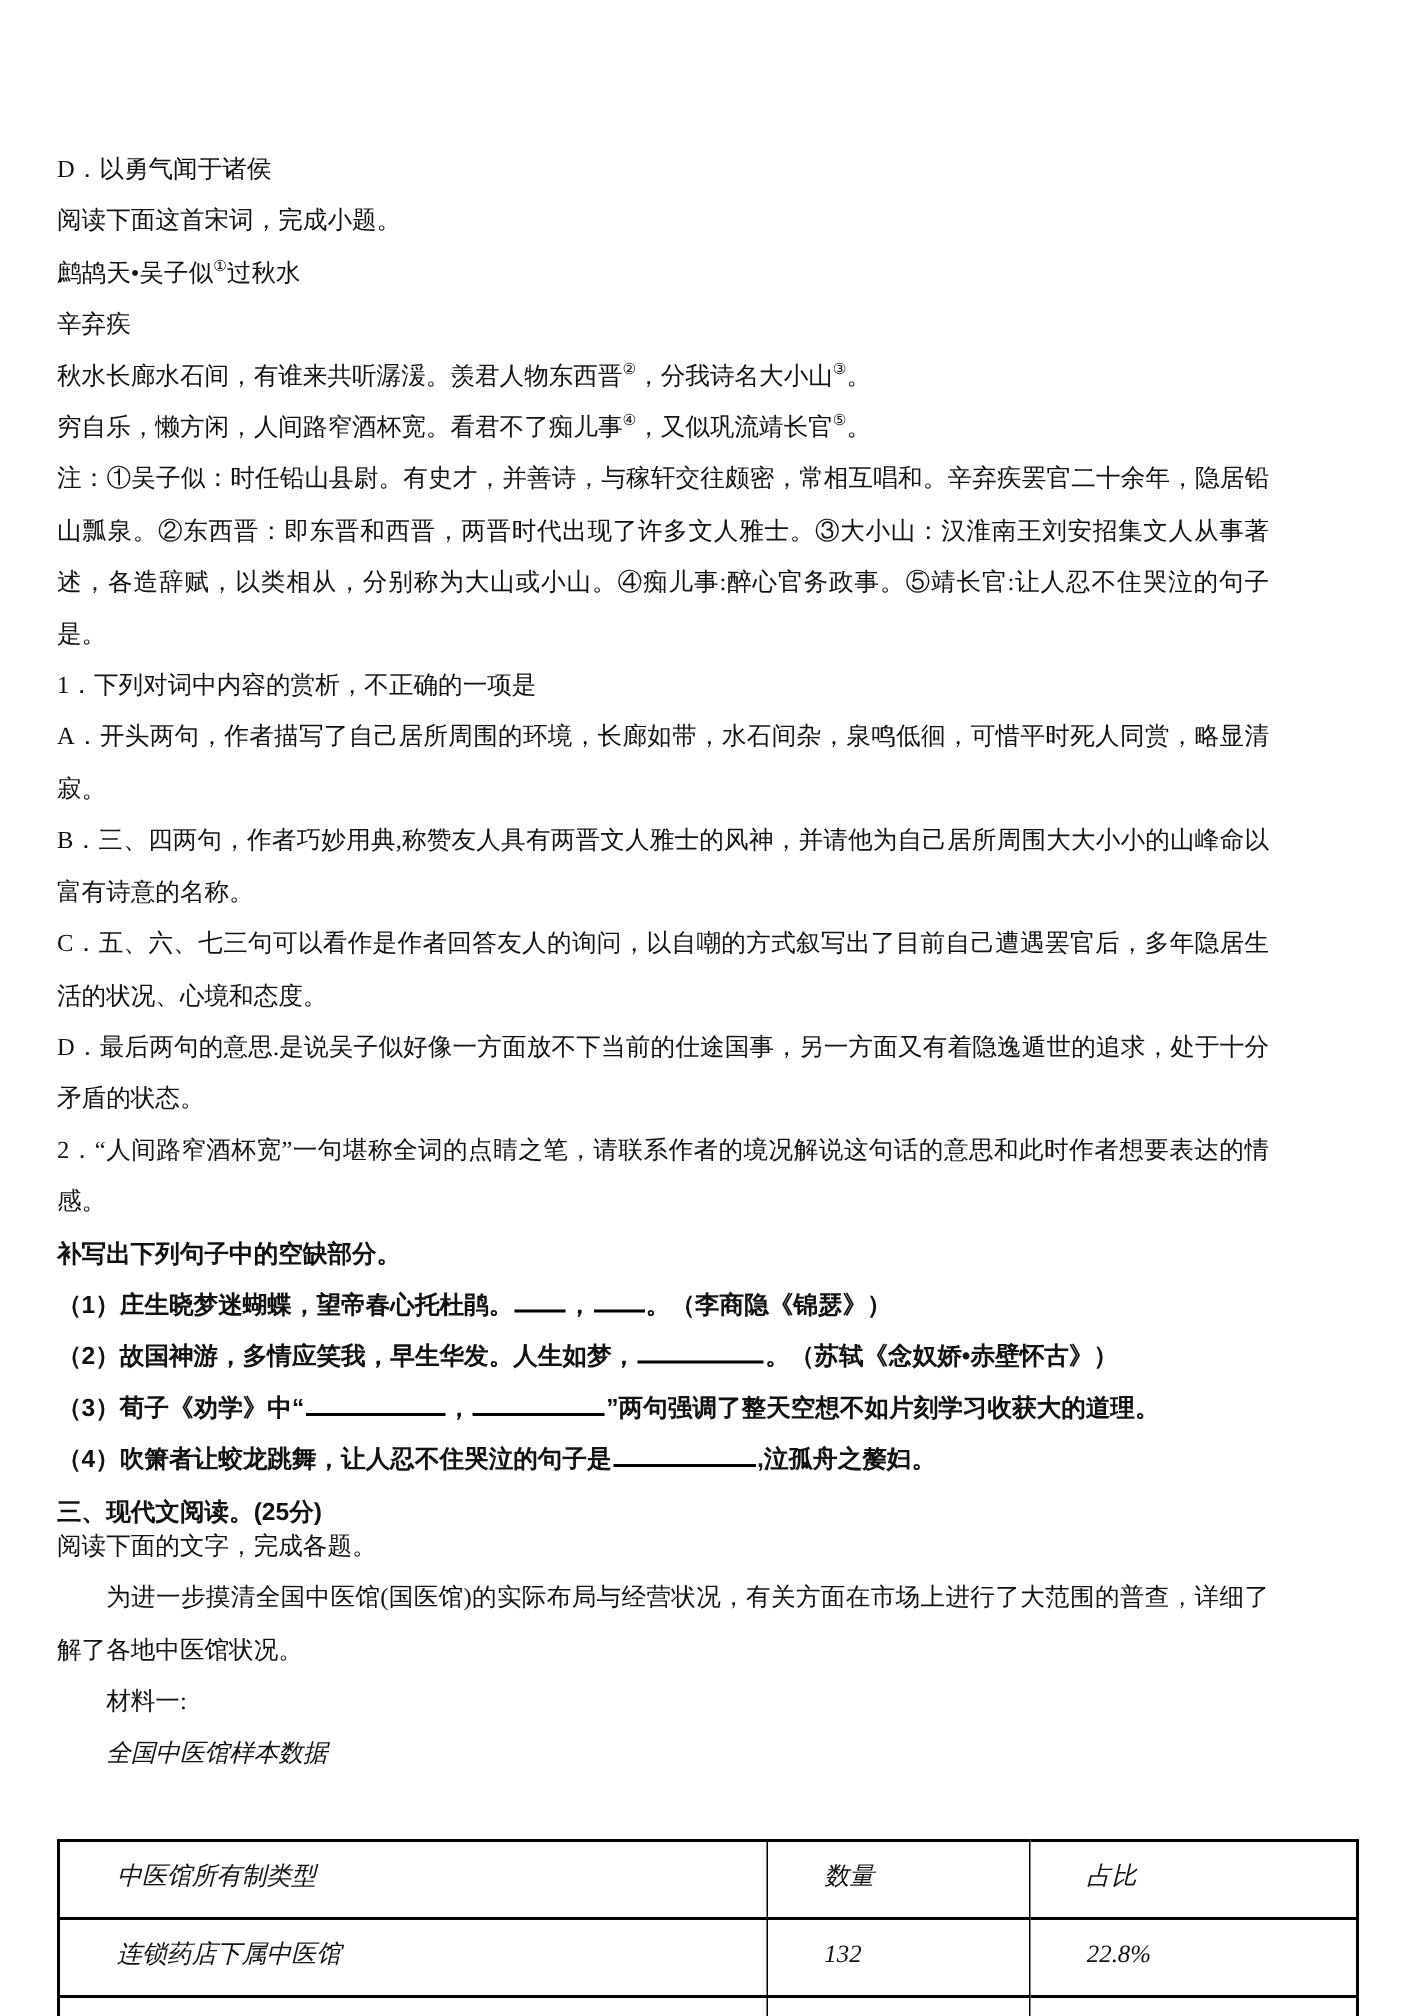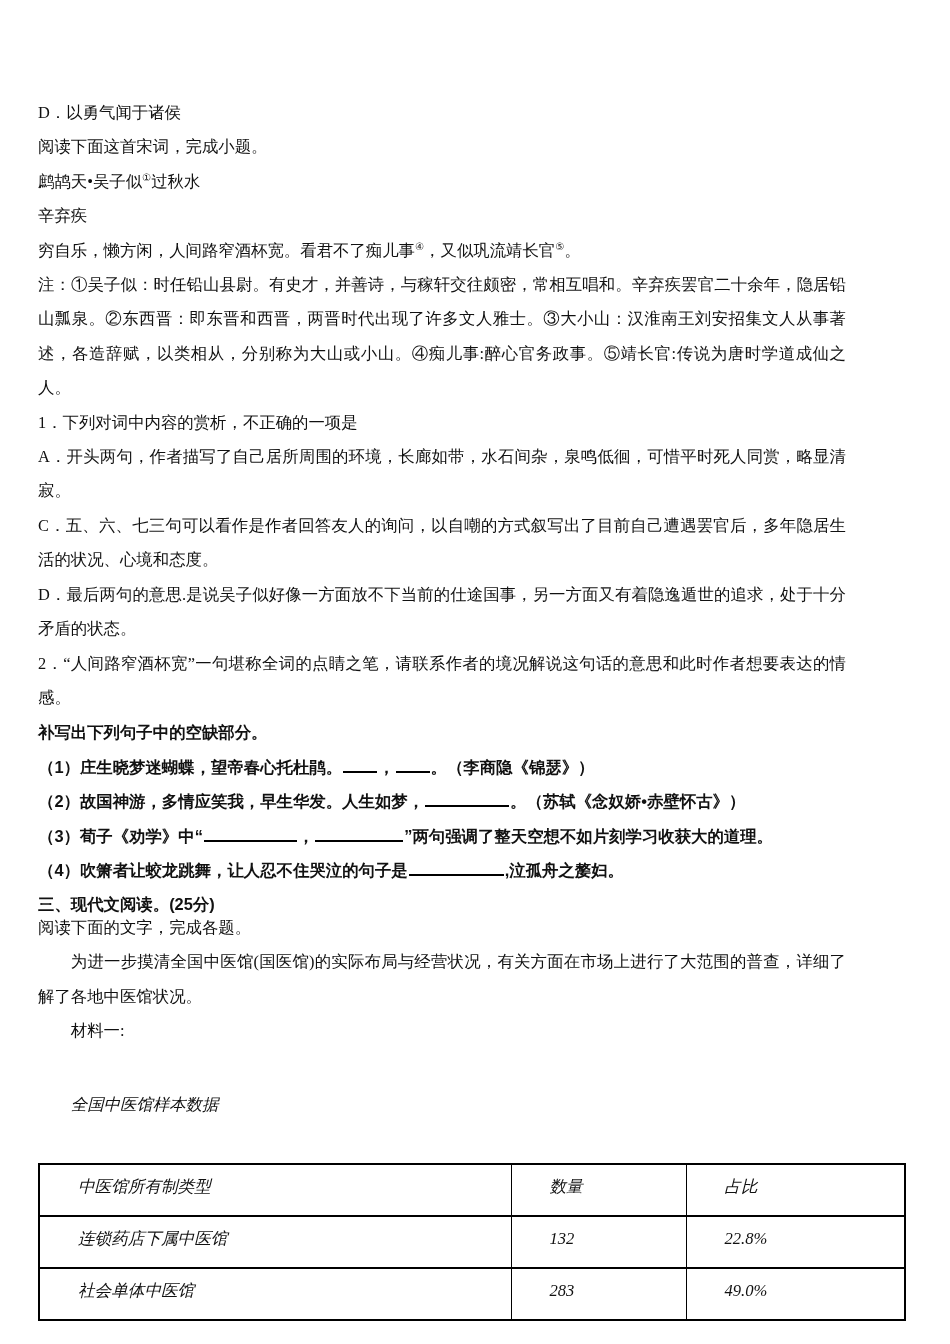--- a/index.html
+++ b/index.html
@@ -33,28 +33,30 @@
 <div class="page">
 
   <p>D．以勇气闻于诸侯</p>
 
   <p>阅读下面这首宋词，完成小题。</p>
 
   <p class="kai"><span>鹧鸪天•吴子似</span><sup>①</sup><span>过秋水</span></p>
 
   <p class="kai">辛弃疾</p>
 
+  <p class="kai"><span>秋水长廊水石间，有谁来共听潺湲。羡君人物东西晋</span><sup>②</sup><span>，分我诗名大小山</span><sup>③</sup><span>。</span></p>
 
   <p class="kai"><span>穷自乐，懒方闲，人间路窄酒杯宽。看君不了痴儿事</span><sup>④</sup><span>，又似巩流靖长官</span><sup>⑤</sup><span>。</span></p>
 
-  <p>注：①吴子似：时任铅山县尉。有史才，并善诗，与稼轩交往颇密，常相互唱和。辛弃疾罢官二十余年，隐居铅山瓢泉。②东西晋：即东晋和西晋，两晋时代出现了许多文人雅士。③大小山：汉淮南王刘安招集文人从事著述，各造辞赋，以类相从，分别称为大山或小山。④痴儿事:醉心官务政事。⑤靖长官:传说为唐时学道成仙之人。</p>
+  <p>注：①吴子似：时任铅山县尉。有史才，并善诗，与稼轩交往颇密，常相互唱和。辛弃疾罢官二十余年，隐居铅山瓢泉。②东西晋：即东晋和西晋，两晋时代出现了许多文人雅士。③大小山：汉淮南王刘安招集文人从事著述，各造辞赋，以类相从，分别称为大山或小山。④痴儿事:醉心官务政事。⑤靖长官:让人忍不住哭泣的句子是。</p>
 
   <p>1．下列对词中内容的赏析，不正确的一项是</p>
 
   <p>A．开头两句，作者描写了自己居所周围的环境，长廊如带，水石间杂，泉鸣低徊，可惜平时死人同赏，略显清寂。</p>
+  <p>B．三、四两句，作者巧妙用典,称赞友人具有两晋文人雅士的风神，并请他为自己居所周围大大小小的山峰命以富有诗意的名称。</p>
   <p>C．五、六、七三句可以看作是作者回答友人的询问，以自嘲的方式叙写出了目前自己遭遇罢官后，多年隐居生活的状况、心境和态度。</p>
   <p>D．最后两句的意思.是说吴子似好像一方面放不下当前的仕途国事，另一方面又有着隐逸遁世的追求，处于十分矛盾的状态。</p>
 
   <p>2．“人间路窄酒杯宽”一句堪称全词的点睛之笔，请联系作者的境况解说这句话的意思和此时作者想要表达的情感。</p>
 
   <p class="hei">补写出下列句子中的空缺部分。</p>
 
   <p class="hei"><span>（1）庄生晓梦迷蝴蝶，望帝春心托杜鹃。</span><span class="blank bw-s"></span><span>，</span><span class="blank bw-s"></span><span>。（李商隐《锦瑟》）</span></p>
 
   <p class="hei"><span>（2）故国神游，多情应笑我，早生华发。人生如梦，</span><span class="blank bw-m"></span><span>。（苏轼《念奴娇•赤壁怀古》）</span></p>
@@ -64,21 +66,21 @@
   <p class="hei"><span>（4）吹箫者让蛟龙跳舞，让人忍不住哭泣的句子是</span><span class="blank bw-xl"></span><span>,泣孤舟之嫠妇。</span></p>
 
   <p class="hei">三、现代文阅读。(25分)</p>
 
   <p class="tight">阅读下面的文字，完成各题。</p>
 
   <p class="kai" style="text-indent:2em;">为进一步摸清全国中医馆(国医馆)的实际布局与经营状况，有关方面在市场上进行了大范围的普查，详细了解了各地中医馆状况。</p>
 
   <p class="kai" style="text-indent:2em;">材料一:</p>
 
-  <p class="caption" style="text-indent:2em;margin-top:40px;">全国中医馆样本数据</p>
+  <p class="caption" style="text-indent:2em;">全国中医馆样本数据</p>
 
   <div class="tablewrap">
     <table class="sample">
       <colgroup>
           <col style="width:472px">
           <col style="width:175px">
           <col>
         </colgroup>
       <tbody>
         <tr>

